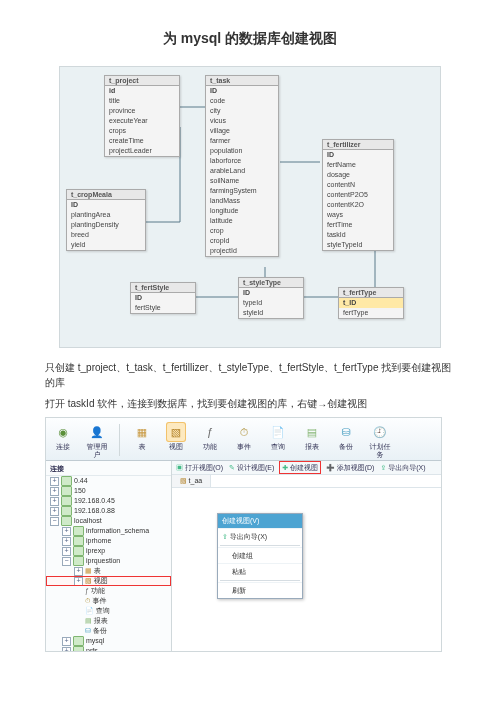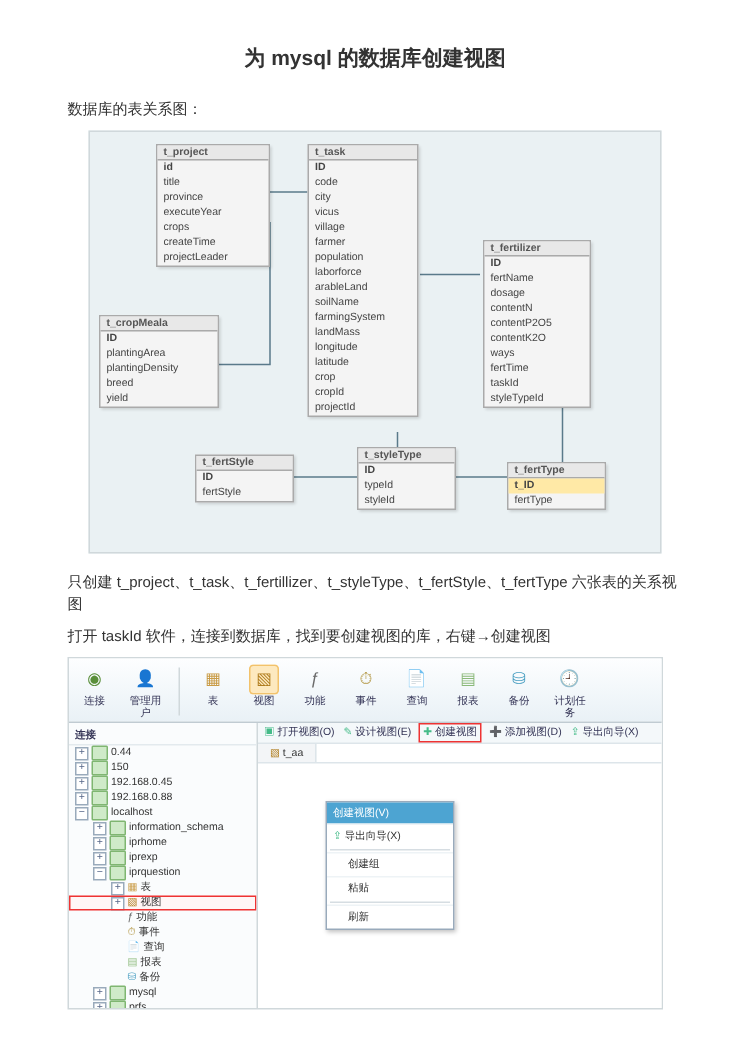--- a/index.html
+++ b/index.html
@@ -203,21 +203,20 @@
     height: 0;
     border-top: 1px solid #d6dde2;
     margin: 1px 2px;
   }
 </style>
 </head>
 <body>
 
 <div class="page">
   <div class="title">为 mysql 的数据库创建视图</div>
-  <div class="subtext">数据库的表关系图：</div>
 
   <div class="er-wrap">
     <svg width="380" height="280" style="position:absolute;top:0;left:0;">
       <path class="rel-line" d="M120 40 L145 40"></path>
       <path class="rel-line" d="M120 60 L120 155 L75 155"></path>
       <path class="rel-line" d="M220 95 L260 95"></path>
       <path class="rel-line" d="M205 200 L205 220"></path>
       <path class="rel-line" d="M240 230 L278 230"></path>
       <path class="rel-line" d="M178 230 L128 230"></path>
       <path class="rel-line" d="M315 180 L315 220"></path>
@@ -305,21 +304,21 @@
 
     <div class="entity" style="top:220px;left:278px;width:60px;">
       <div class="entity-hd">t_fertType</div>
       <div class="entity-body">
         <div class="pk" style="background:#ffe9a6;">t_ID</div>
         <div>fertType</div>
       </div>
     </div>
   </div>
 
-  <div class="subtext">只创建 t_project、t_task、t_fertillizer、t_styleType、t_fertStyle、t_fertType 六张表的关系视图</div>
+  <div class="subtext">只创建 t_project、t_task、t_fertillizer、t_styleType、t_fertStyle、t_fertType 找到要创建视图的库</div>
   <div class="subtext">打开 taskId 软件，连接到数据库，找到要创建视图的库，右键→创建视图</div>
 
   <div class="nav-wrap">
     <div class="ribbon">
       <div class="ribbon-item"><div class="icon" style="color:#5a8f3a;">◉</div><span>连接</span></div>
       <div class="ribbon-item"><div class="icon" style="color:#4b7fb5;">👤</div><span>管理用户</span></div>
       <div class="ribbon-sep"></div>
       <div class="ribbon-item"><div class="icon" style="color:#c99b45;">▦</div><span>表</span></div>
       <div class="ribbon-item"><div class="icon hi" style="color:#b07d1e;">▧</div><span>视图</span></div>
       <div class="ribbon-item"><div class="icon" style="color:#6a6a6a;">ƒ</div><span>功能</span></div>

